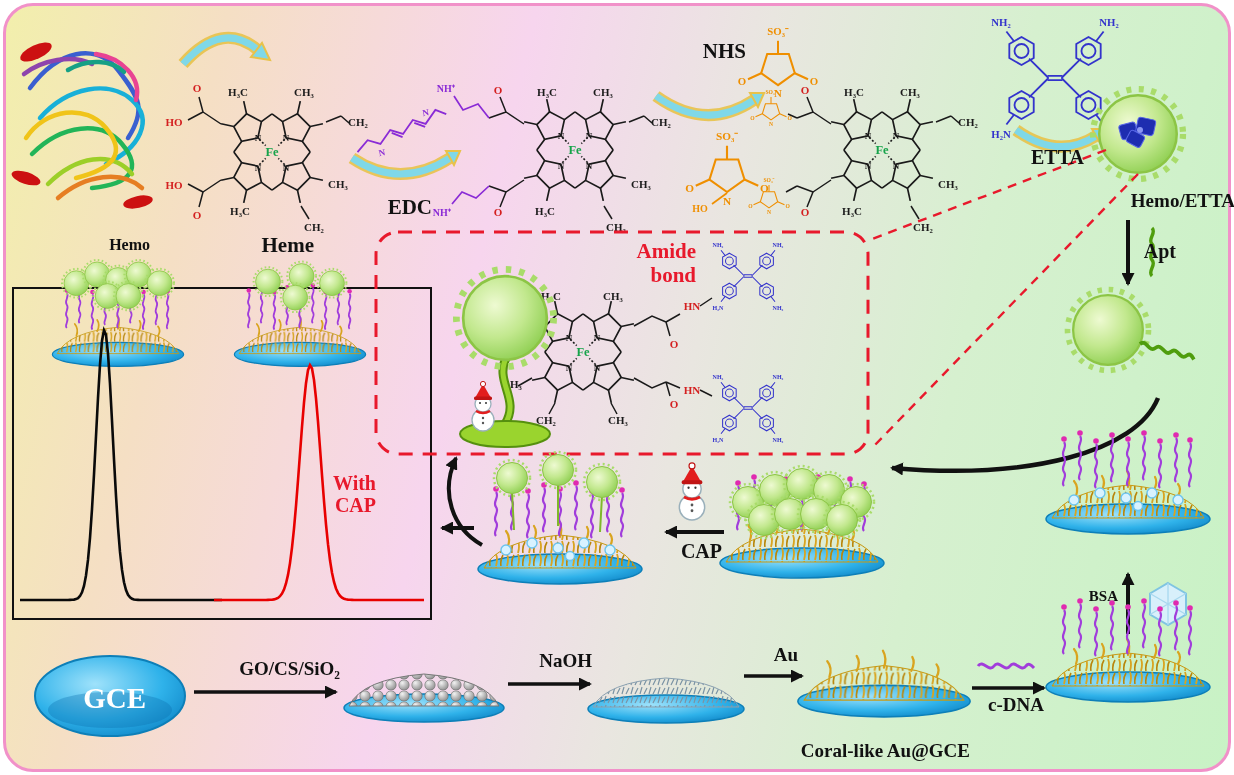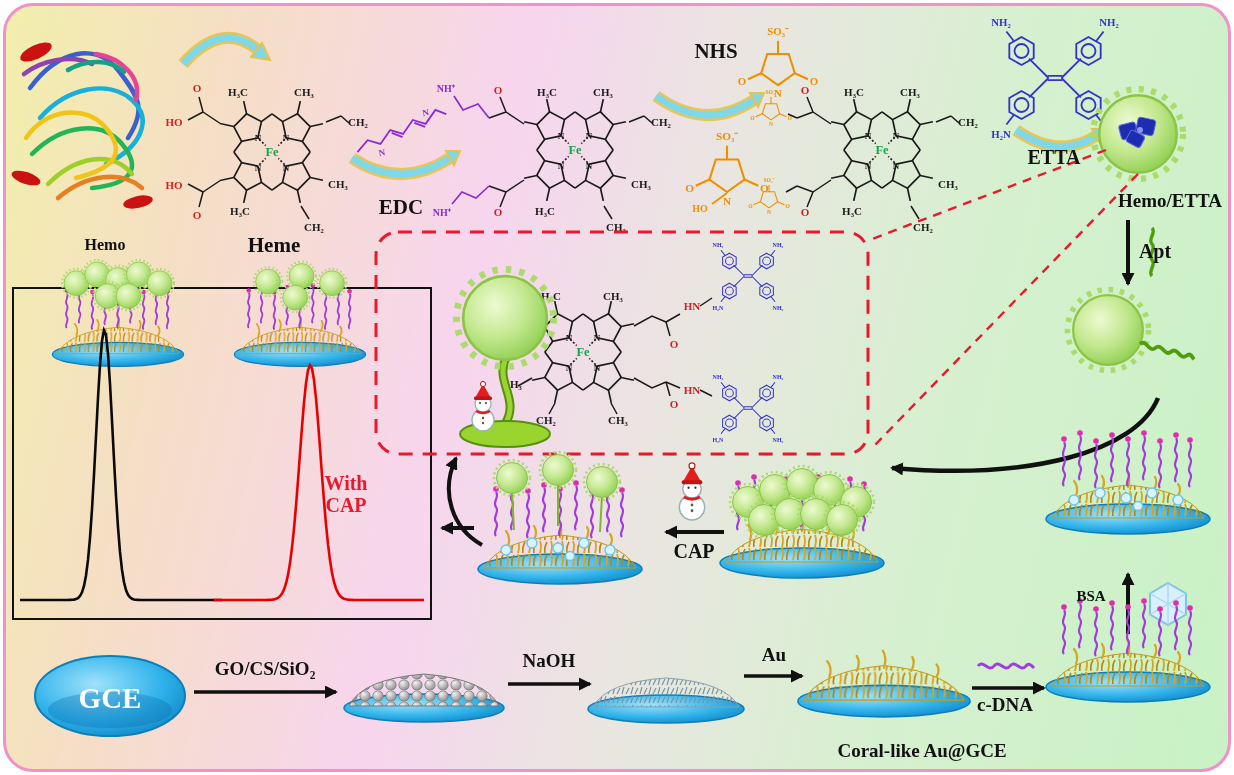--- a/index.html
+++ b/index.html
@@ -3,21 +3,21 @@
 <meta charset="utf-8">
 <style>
   *{margin:0;padding:0;box-sizing:border-box}
   body{background:#fff;font-family:"Liberation Serif",serif}
   .canvas{position:relative;width:1234px;height:775px;background:#fff;overflow:hidden}
   .frame{position:absolute;inset:3px;border-radius:30px;border:3px solid #f191c9;
     background:linear-gradient(103deg,#f2efac 0%,#f5dfc4 16%,#f7d5ee 38%,#e9e6e0 55%,#d6f0cf 74%,#c8f2c5 100%);}
   .inset{position:absolute;left:12px;top:287px;width:420px;height:333px;border:2.5px solid #111;z-index:1}
   svg.main{position:absolute;left:0;top:0;z-index:2}
   #peaks{position:absolute;left:12px;top:310px;z-index:3}
-  .lbl{position:absolute;z-index:4;font-weight:bold;color:#111;text-align:center;line-height:1.12;
+  .lbl{position:absolute;z-index:4;font-weight:bold;color:#111;text-align:right;line-height:1.12;
     font-family:"Liberation Serif",serif}
   .red{color:#e8192c}
   .white{color:#fff}
   svg text{font-family:"Liberation Serif",serif;font-weight:bold;text-anchor:middle}
   .fs9{font-size:9px}.fs10{font-size:10px}.fs11{font-size:11px}.fs12{font-size:12.5px}
   .t-blk{fill:#1a1a1a}.t-red{fill:#d42020}.t-pur{fill:#8a2bd6}.t-org{fill:#ef8f00}
   .t-blu{fill:#3333cc}.t-grn{fill:#16a34a}
 </style>
 </head>
 <body>
@@ -413,22 +413,23 @@
       <path d="M 202,290 L202,290.0 L204,290.0 L206,290.0 L208,290.0 L210,290.0 L212,290.0 L214,290.0 L216,290.0 L218,290.0 L220,290.0 L222,290.0 L224,290.0 L226,290.0 L228,290.0 L230,290.0 L232,290.0 L234,290.0 L236,290.0 L238,290.0 L240,290.0 L242,290.0 L244,290.0 L246,290.0 L248,290.0 L250,290.0 L252,290.0 L254,290.0 L256,289.9 L258,289.8 L260,289.7 L262,289.4 L264,288.8 L266,287.9 L268,286.2 L270,283.6 L272,279.6 L274,273.5 L276,264.9 L278,253.1 L280,237.7 L282,218.6 L284,195.9 L286,170.4 L288,143.5 L290,116.8 L292,92.7 L294,73.2 L296,60.2 L298,55.1 L300,58.5 L302,70.0 L304,88.3 L306,111.7 L308,138.0 L310,165.1 L312,191.0 L314,214.3 L316,234.2 L318,250.3 L320,262.8 L322,272.0 L324,278.5 L326,282.9 L328,285.8 L330,287.6 L332,288.7 L334,289.3 L336,289.6 L338,289.8 L340,289.9 L342,290.0 L344,290.0 L346,290.0 L348,290.0 L350,290.0 L352,290.0 L354,290.0 L356,290.0 L358,290.0 L360,290.0 L362,290.0 L364,290.0 L366,290.0 L368,290.0 L370,290.0 L372,290.0 L374,290.0 L376,290.0 L378,290.0 L380,290.0 L382,290.0 L384,290.0 L386,290.0 L388,290.0 L390,290.0 L392,290.0 L394,290.0 L396,290.0 L398,290.0 L400,290.0 L402,290.0 L404,290.0 L406,290.0 L408,290.0 L410,290.0 L412,290.0" fill="none" stroke="#e80000" stroke-width="2.6"></path>
     </svg>
 
   <div class="lbl" style="left:60px;top:236px;width:90px;font-size:16px">Hemo</div>
   <div class="lbl" style="left:234px;top:234px;width:80px;font-size:21px">Heme</div>
   <div class="lbl" style="left:370px;top:196px;width:62px;font-size:21px">EDC</div>
   <div class="lbl" style="left:686px;top:40px;width:60px;font-size:21px">NHS</div>
   <div class="lbl" style="left:1024px;top:146px;width:60px;font-size:20px">ETTA</div>
   <div class="lbl" style="left:1105px;top:190px;width:130px;font-size:19px">Hemo/ETTA</div>
   <div class="lbl" style="left:1134px;top:240px;width:42px;font-size:20px">Apt</div>
+  <div class="lbl red" style="left:614px;top:240px;width:82px;font-size:21px">Amide bond</div>
   <div class="lbl red" style="left:316px;top:472px;width:60px;font-size:20px">With CAP</div>
   <div class="lbl" style="left:666px;top:540px;width:56px;font-size:20px">CAP</div>
   <div class="lbl" style="left:1064px;top:588px;width:54px;font-size:15px">BSA</div>
   <div class="lbl white" style="left:74px;top:682px;width:72px;font-size:29px">GCE</div>
   <div class="lbl" style="left:190px;top:658px;width:150px;font-size:19px">GO/CS/SiO₂</div>
   <div class="lbl" style="left:506px;top:650px;width:86px;font-size:19px">NaOH</div>
   <div class="lbl" style="left:750px;top:644px;width:48px;font-size:19px">Au</div>
-  <div class="lbl" style="left:820px;top:740px;width:204px;font-size:19px">Coral-like Au@GCE</div>
+  <div class="lbl" style="left:766px;top:740px;width:204px;font-size:19px">Coral-like Au@GCE</div>
   <div class="lbl" style="left:966px;top:694px;width:78px;font-size:19px">c-DNA</div>
 </div>
 
 </body></html>

